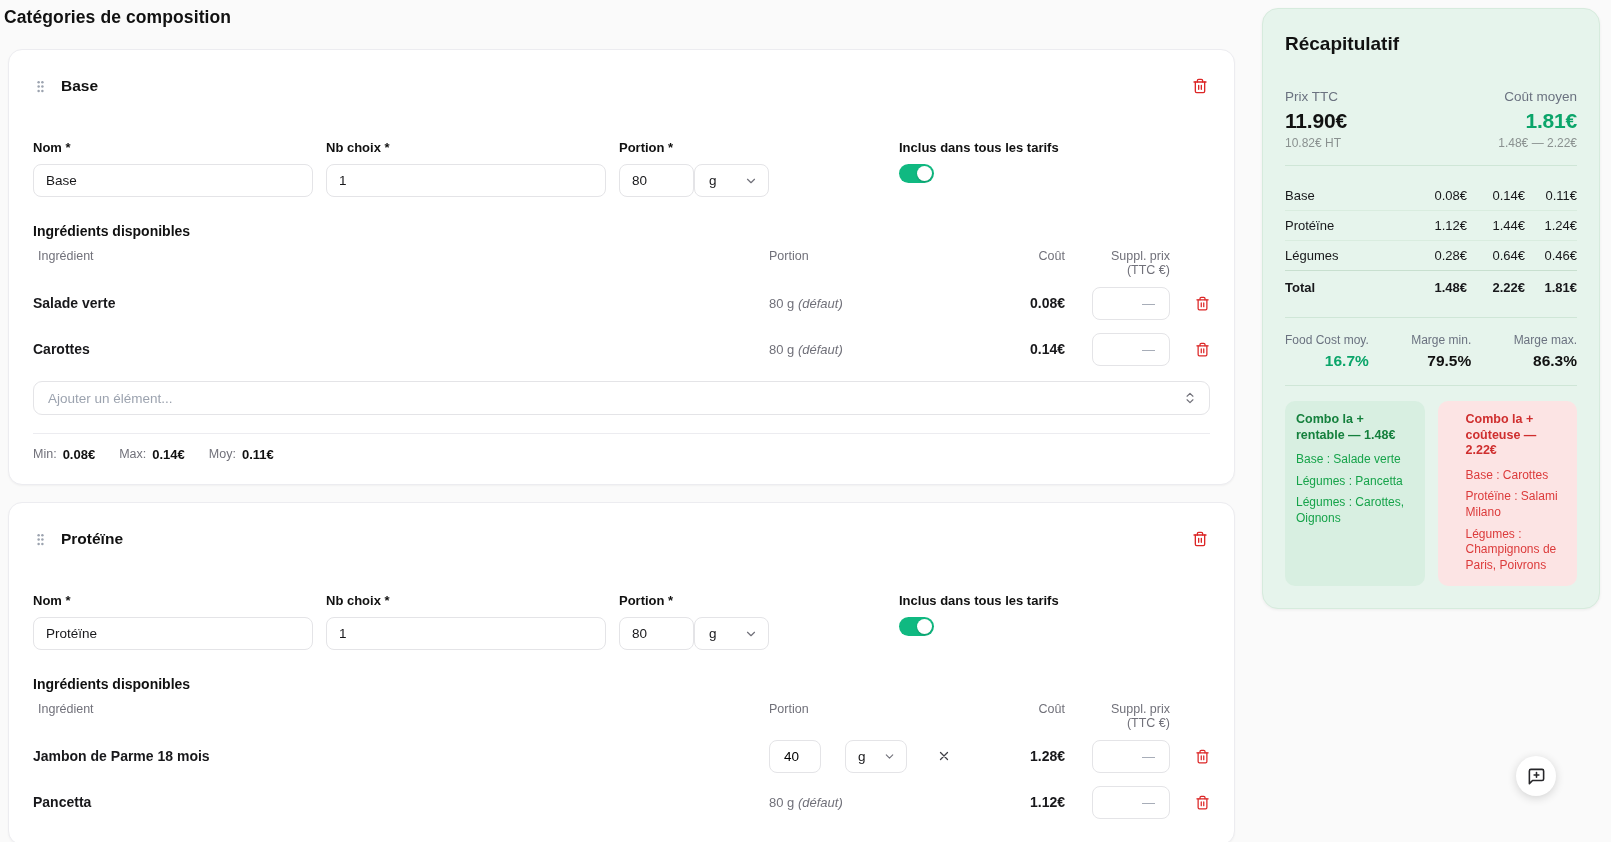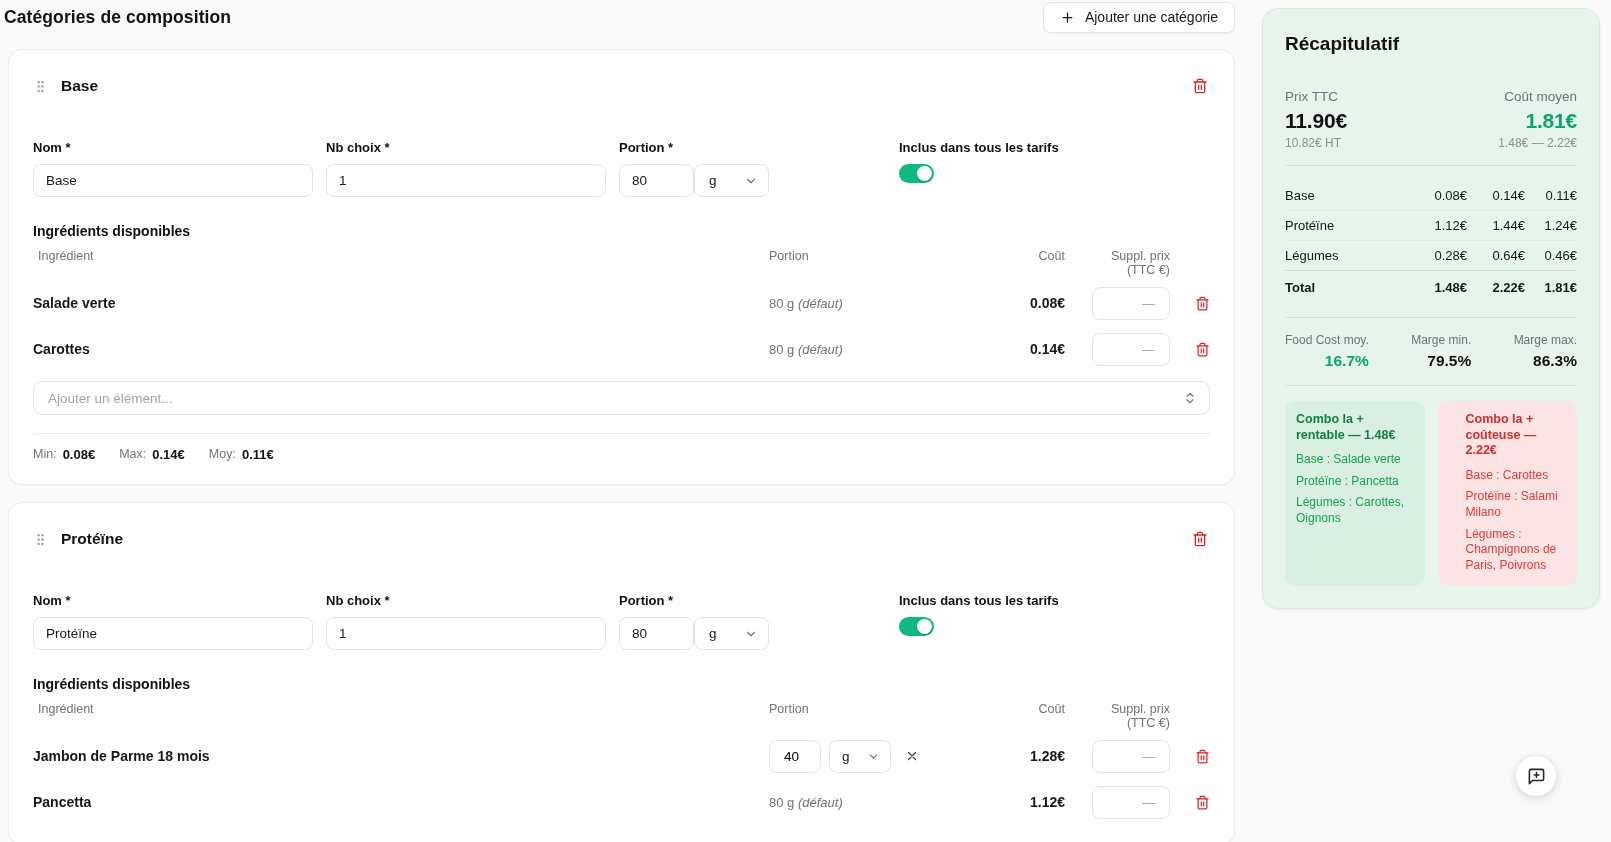--- a/index.html
+++ b/index.html
@@ -66,21 +66,21 @@
   .ing-row { min-height:40px; margin-top:6px; }
   .ing-name { font-size:14px; font-weight:600; color:#18181b; }
   .ing-portion { font-size:13px; color:#71717a; }
   .ing-portion em { font-style:italic; }
   .ing-cost { font-size:14px; font-weight:600; color:#18181b; }
   .suppl-input {
     width:78px; height:33px; border:1px solid #e4e4e7; border-radius:8px; background:#fff;
     font-family:inherit; font-size:13px; text-align:right; padding-right:14px; outline:none; margin-left:auto; display:block;
   }
   .suppl-input::placeholder { color:#9ca3af; }
-  .portion-edit { display:flex; align-items:center; gap:8px; }
+  .portion-edit { display:flex; align-items:center; gap:24px; }
   .portion-edit input {
     width:52px; height:33px; border:1px solid #e4e4e7; border-radius:8px;
     font-family:inherit; font-size:13.5px; text-align:left; padding:0 0 0 14px; outline:none;
   }
   .xbtn { background:none; border:none; color:#3f3f46; cursor:pointer; display:flex; padding:2px; margin-left:4px; }
 
   .combo-add {
     margin-top:12px; height:34px; border:1px solid #e4e4e7; border-radius:9px; background:#fff;
     display:flex; align-items:center; padding:0 12px 0 14px; color:#9ca3af; font-size:13.5px; cursor:pointer;
   }
@@ -137,28 +137,20 @@
   }
 </style>
 </head>
 <body>
 
 <div class="app">
   <div class="main-col">
 
     <div class="page-header">
       <h1 class="page-title">Catégories de composition</h1>
-      <button class="btn-add">
-        <span style="display:flex;">
-          <svg width="15" height="15" viewBox="0 0 24 24" fill="none" stroke="currentColor" stroke-width="2" stroke-linecap="round">
-              <path d="M12 5v14M5 12h14"></path>
-            </svg>
-        </span>
-        <span>Ajouter une catégorie</span>
-      </button>
     </div>
 
     <section class="card">
       <div class="card-head">
         <span class="drag">
           <svg width="15" height="17" viewBox="0 0 24 24" fill="currentColor">
               <circle cx="9" cy="5" r="2"></circle>
               <circle cx="15" cy="5" r="2"></circle>
               <circle cx="9" cy="12" r="2"></circle>
               <circle cx="15" cy="12" r="2"></circle>
@@ -489,21 +481,21 @@
         <div class="k-value">86.3%</div>
       </div>
     </div>
 
     <div class="sum-divider"></div>
 
     <div class="combos">
       <div class="combo-box best">
         <div class="cb-title">Combo la + rentable — 1.48€</div>
         <div class="cb-item">Base : Salade verte</div>
-        <div class="cb-item">Protéïne : Pancetta</div>
+        <div class="cb-item">Légumes : Pancetta</div>
         <div class="cb-item">Légumes : Carottes, Oignons</div>
       </div>
       <div class="combo-box worst">
         <div class="cb-title">Combo la + coûteuse — 2.22€</div>
         <div class="cb-item">Base : Carottes</div>
         <div class="cb-item">Protéïne : Salami Milano</div>
         <div class="cb-item">Légumes : Champignons de Paris, Poivrons</div>
       </div>
     </div>
   </aside>

